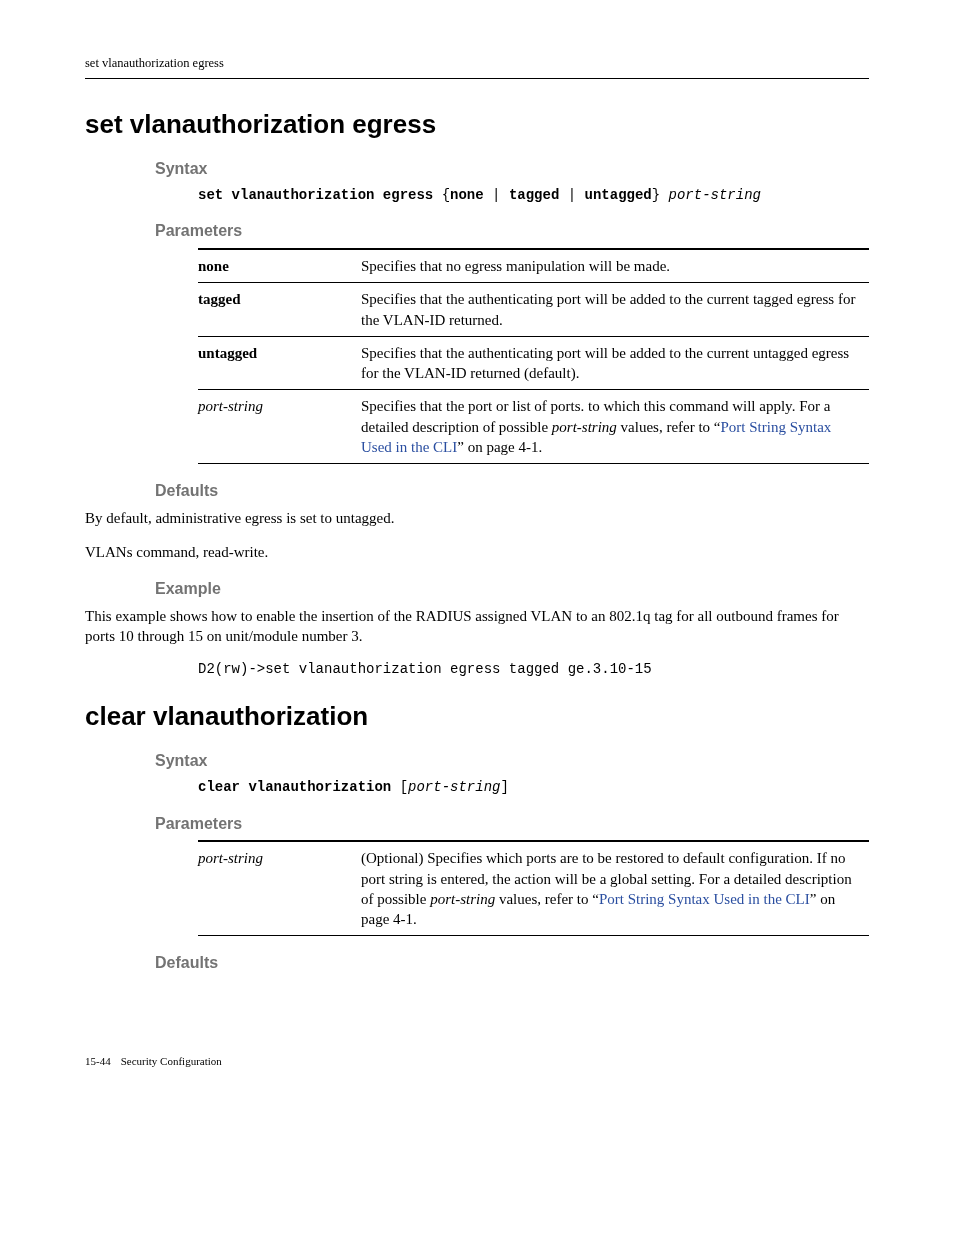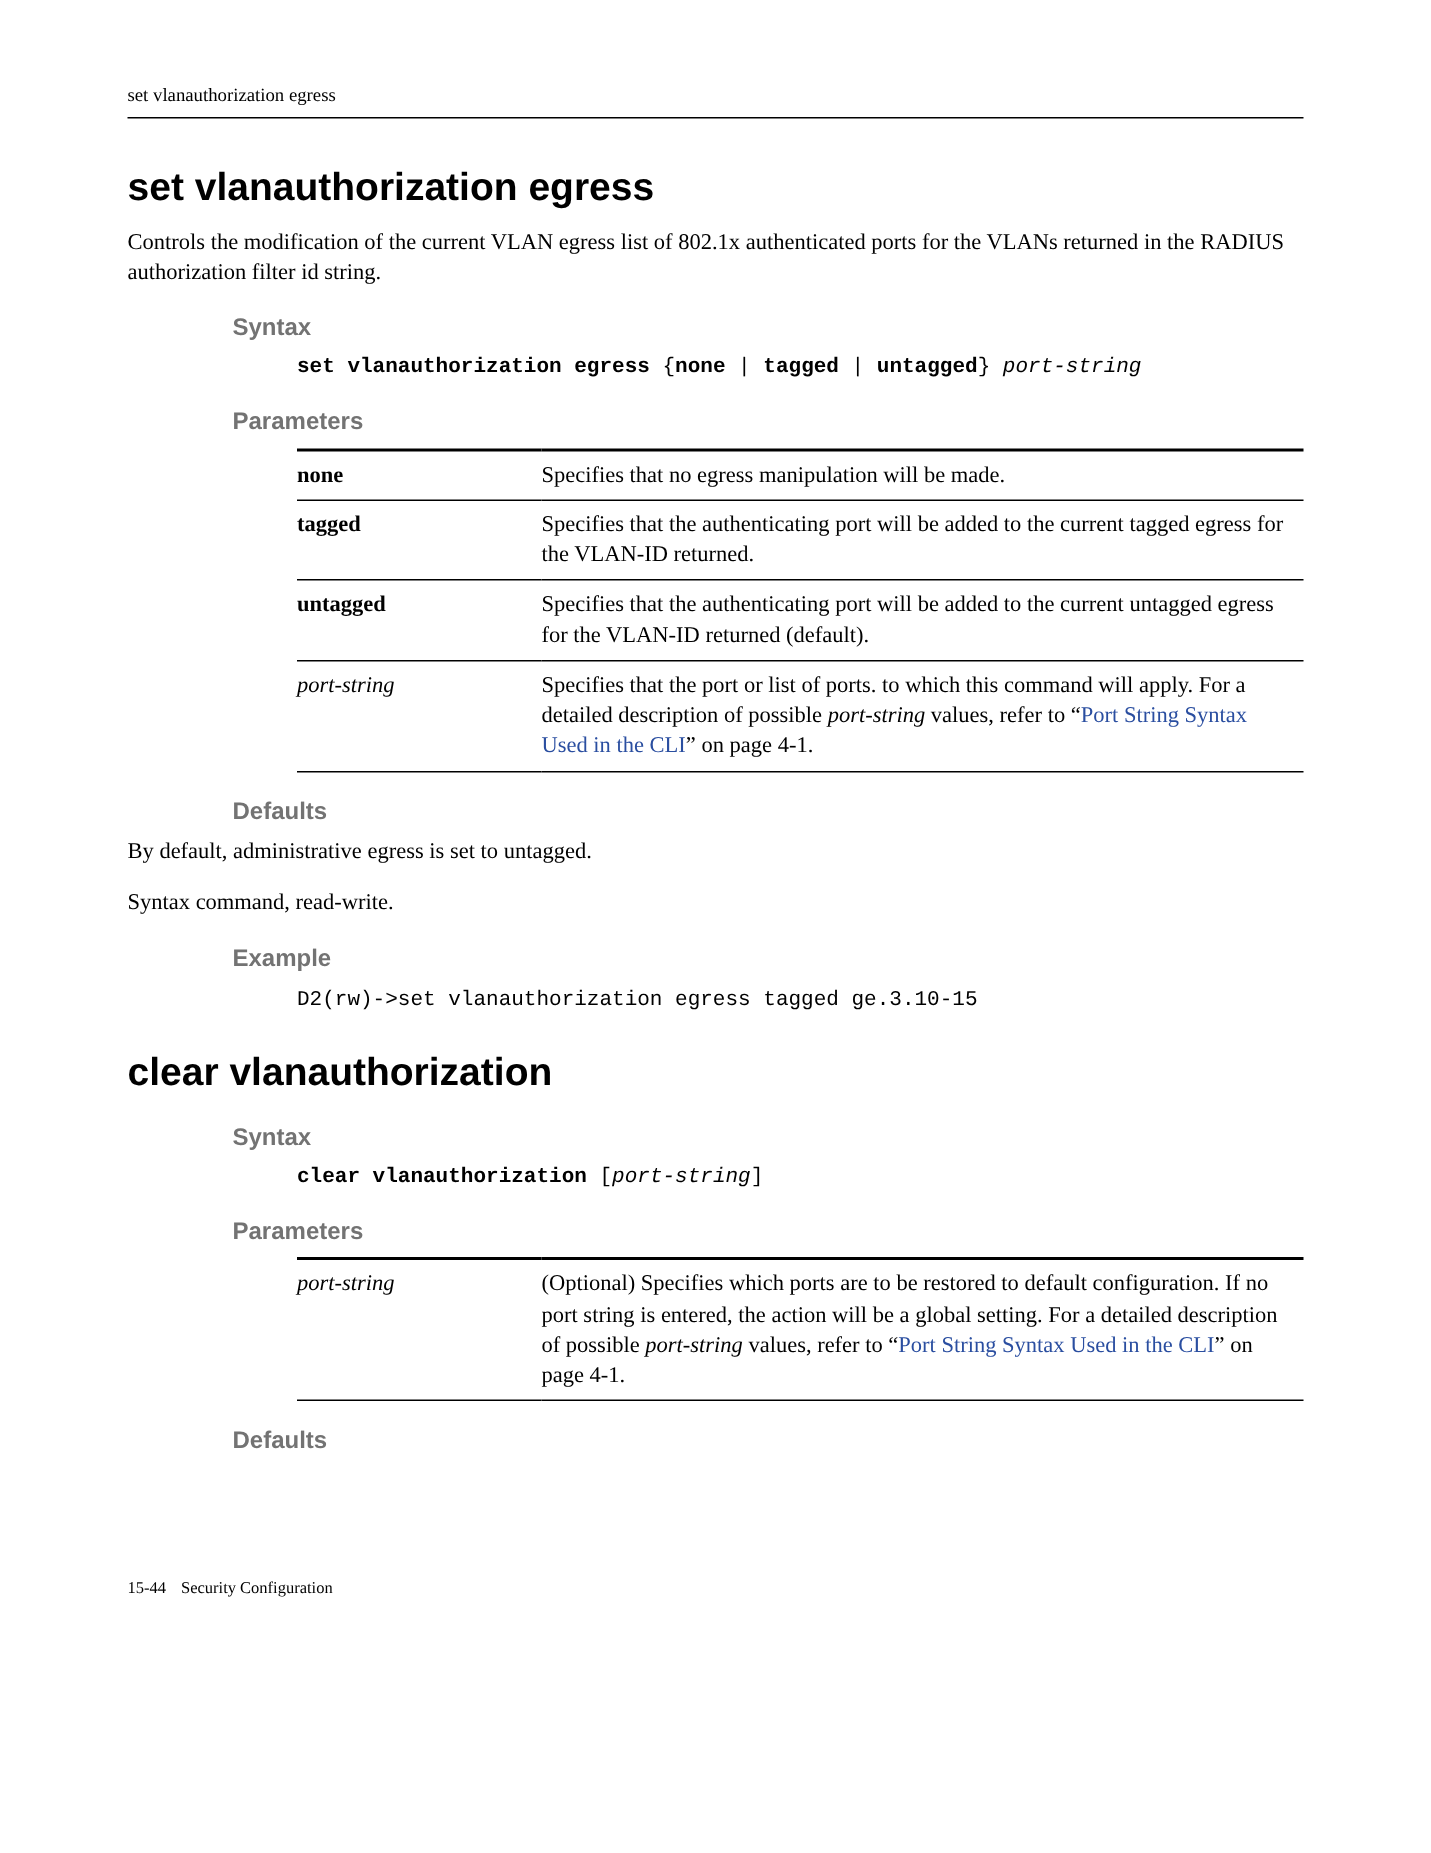--- a/index.html
+++ b/index.html
@@ -92,21 +92,20 @@
 </style>
 </head>
 <body>
 
 <div class="page">
 
   <div class="running-head">set vlanauthorization egress</div>
 
   <h1 class="command-title">set vlanauthorization egress</h1>
 
-  <p class="body body-indent">Controls the modification of the current VLAN egress list of 802.1x authenticated ports for the VLANs returned in the RADIUS authorization filter id string.</p>
 
   <h2 class="section">Syntax</h2>
   <pre class="syntax"><b>set vlanauthorization egress</b> {<b>none</b> | <b>tagged</b> | <b>untagged</b>} <i>port-string</i></pre>
 
   <h2 class="section">Parameters</h2>
   <table class="params">
     <tbody>
         <tr>
       <td>none</td>
       <td>Specifies that no egress manipulation will be made.</td>
@@ -122,23 +121,24 @@
     <tr>
       <td><span class="italic">port-string</span></td>
       <td><span>Specifies that the port or list of ports. to which this command will apply. For a detailed description of possible </span><span class="italic">port-string</span><span> values, refer to “</span><a class="xref" href="#">Port String Syntax Used in the CLI</a><span>” on page 4-1.</span></td>
     </tr>
   </tbody>
     </table>
 
   <h2 class="section">Defaults</h2>
   <p class="body body-indent">By default, administrative egress is set to untagged.</p>
 
-  <p class="body body-indent">Syntax command, read-write.</p>
+  <p class="body body-indent">VLANs command, read-write.</p>
 
   <h2 class="section">Example</h2>
+  <p class="body body-indent">This example shows how to enable the insertion of the RADIUS assigned VLAN to an 802.1q tag for all outbound frames for ports 10 through 15 on unit/module number 3.</p>
   <pre class="cli">D2(rw)-&gt;set vlanauthorization egress tagged ge.3.10-15</pre>
 
   <h1 class="command-title">clear vlanauthorization</h1>
 
 
   <h2 class="section">Syntax</h2>
   <pre class="syntax"><b>clear vlanauthorization</b> [<i>port-string</i>]</pre>
 
   <h2 class="section">Parameters</h2>
   <table class="params">

